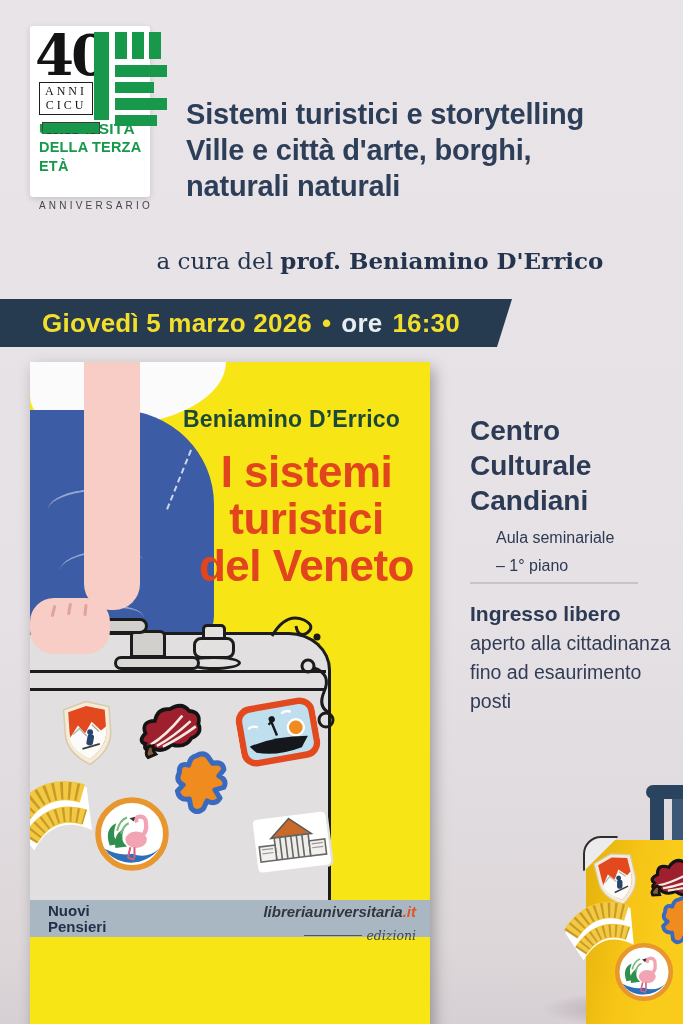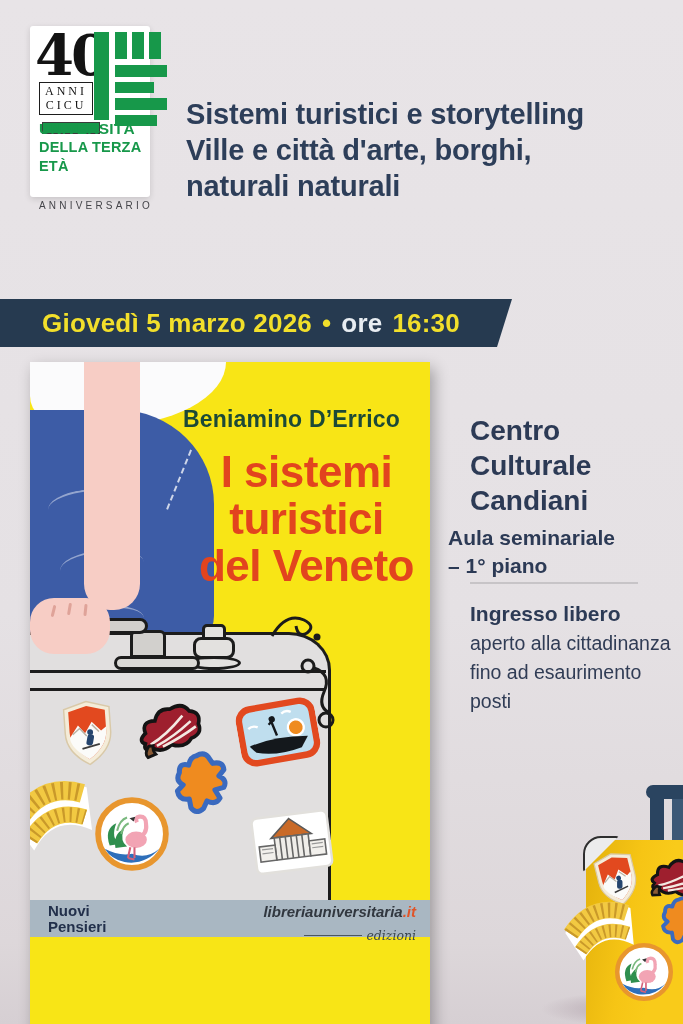--- a/index.html
+++ b/index.html
@@ -64,21 +64,21 @@
   #imprint{left:18px;top:3px;font-weight:700;font-size:15px;line-height:16px;color:#22304b;}
   #publisher{right:14px;top:4px;font-size:15px;line-height:15px;color:#31373f;}
   #publisher .pub-name{font-style:italic;font-weight:700;}
   #publisher .pub-tld{font-style:italic;font-weight:700;color:#e05428;}
   .ed-row{display:flex;align-items:center;justify-content:flex-end;margin-top:9px;}
   .ed-line{display:inline-block;width:58px;height:1px;background:#4a555e;margin-right:4px;}
   .ed-word{font-family:"DejaVu Serif",serif;font-style:italic;font-size:12.5px;color:#3c4750;}
 
   
   #venue-name{left:470px;top:413px;font-weight:700;font-size:28px;line-height:35px;color:#2c3a55;}
-  #venue-room{left:448px;top:524px;font-weight:700;font-size:21px;line-height:28px;color:#2c3a55;}
+  #venue-room{left:496px;top:524px;font-weight:400;font-size:16px;line-height:28px;color:#2c3a55;}
   #venue-divider{left:470px;top:582px;width:168px;height:1.5px;background:#c7c4c7;}
   #admission-title{left:470px;top:602px;font-weight:700;font-size:21px;color:#2c3a55;}
   #admission-lines{left:470px;top:629px;font-size:19.5px;line-height:29px;color:#303c55;white-space:nowrap;}
 
   
   #floor-shadow{left:540px;top:992px;width:170px;height:34px;
     background:radial-gradient(ellipse,rgba(140,118,132,.45),rgba(140,118,132,0) 70%);}
   .tube{position:absolute;background:#2a4460;}
   #trolley-case{left:586px;top:840px;width:97px;height:184px;border-top-left-radius:18px;
     background:linear-gradient(100deg,#e3b10c,#f6c515 45%,#f9cb1a 70%);}
@@ -175,20 +175,24 @@
     <div id="logo-underbar" class="abs"></div>
     <div class="abs logo-green-line" style="left:9px;top:93px;">UNIVERSITÀ</div>
     <div class="abs logo-green-line" style="left:9px;top:112px;font-size:14.5px;">DELLA TERZA ETÀ</div>
     <div class="abs" id="logo-anniv" style="left:9px;top:152px;margin-top:22px;">ANNIVERSARIO</div>
   </div>
 
   <div id="main-title" class="abs">
     <div>Sistemi turistici e storytelling</div>
     <div>Ville e città d'arte, borghi,</div>
     <div>naturali naturali</div>
+  </div>
+  <div id="byline" class="abs">
+    <span>a cura del</span>
+    <b>prof. Beniamino D'Errico</b>
   </div>
 
   <div id="date-banner" class="abs">
     <span class="b-yellow">Giovedì 5 marzo 2026</span>
     <span class="b-yellow">•</span>
     <span class="b-white">ore</span>
     <span class="b-yellow">16:30</span>
   </div>
 
   <div id="book-cover" class="abs">

